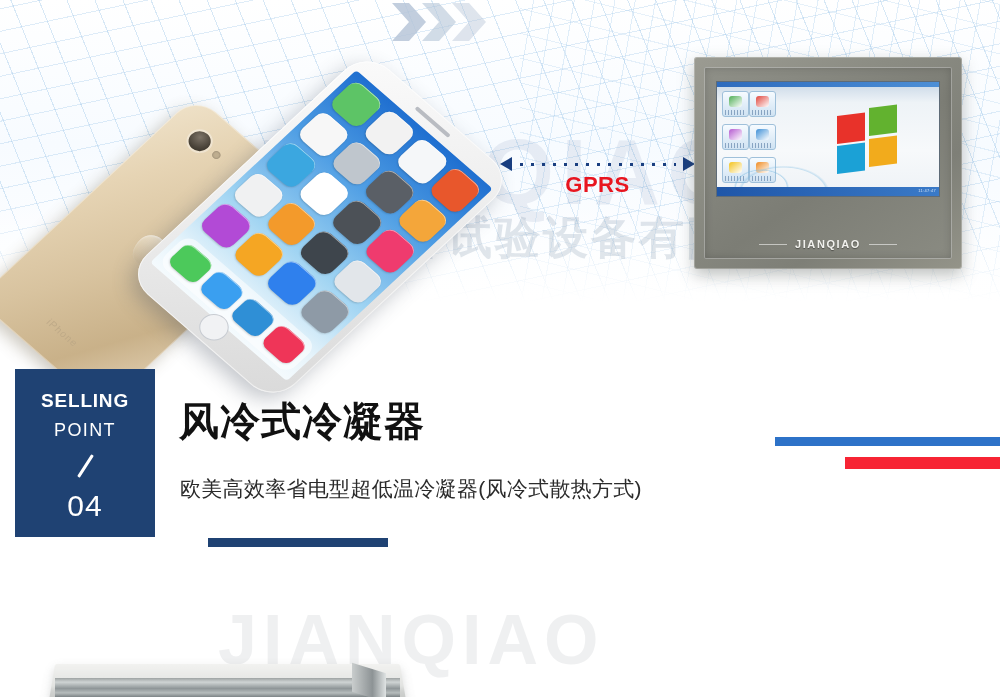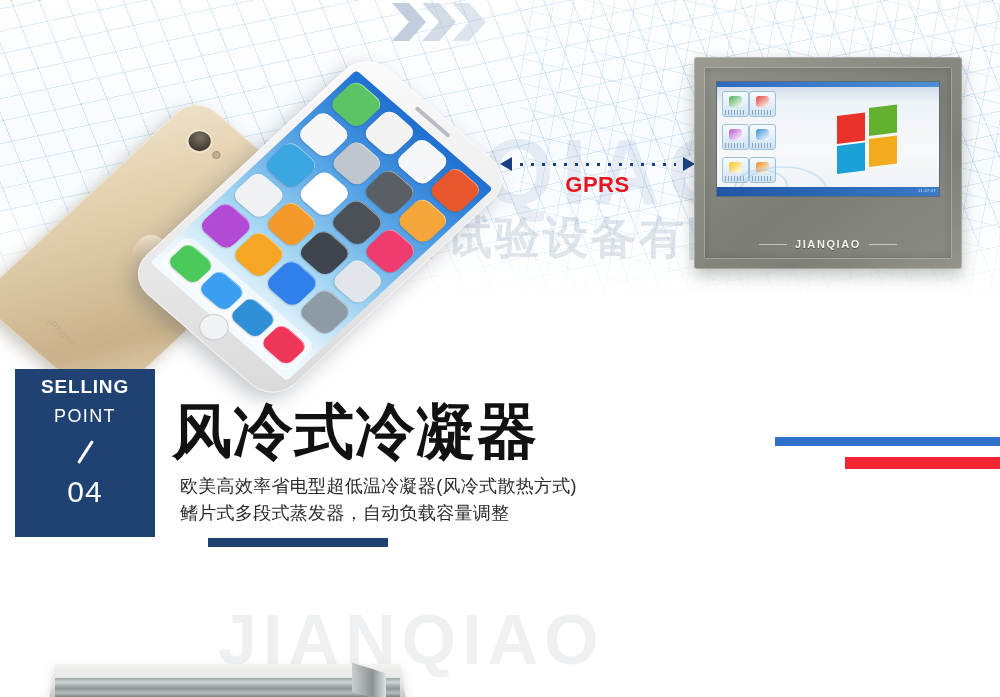--- a/index.html
+++ b/index.html
@@ -196,34 +196,34 @@
     position:absolute;left:218px;top:600px;
     font-size:70px;font-weight:bold;letter-spacing:6px;
     color:rgba(160,165,172,.17);white-space:nowrap;user-select:none;
   }
 
   
   .sp-badge{
     position:absolute;left:15px;top:369px;width:140px;height:168px;
     background:#1f4273;color:#ffffff;
     display:flex;flex-direction:column;align-items:center;justify-content:flex-start;
-    padding-top:8px;box-sizing:border-box;
+    padding-top:22px;box-sizing:border-box;
   }
   .sp-selling{font-size:19px;font-weight:bold;letter-spacing:.8px;line-height:1;}
   .sp-point{font-size:18px;font-weight:normal;letter-spacing:1.4px;margin-top:11px;line-height:1;}
   .sp-slash{width:3px;height:26px;background:#ffffff;transform:rotate(33deg);margin:14px 0 12px;border-radius:1px;}
   .sp-num{font-size:30px;font-weight:300;letter-spacing:1px;line-height:1;}
 
   .sp-title{
-    position:absolute;left:172px;top:400px;
-    font-size:60px;font-weight:bold;color:#111111;letter-spacing:1px;line-height:1.05;
+    position:absolute;left:179px;top:400px;
+    font-size:40px;font-weight:bold;color:#111111;letter-spacing:1px;line-height:1.05;
   }
   .sp-sub{
     position:absolute;left:180px;top:473px;
-    font-size:18px;color:#2b2b2b;line-height:1.52;letter-spacing:.3px;
+    font-size:21px;color:#2b2b2b;line-height:1.52;letter-spacing:.3px;
   }
   .sp-rule{position:absolute;left:208px;top:538px;width:180px;height:9px;background:#1f4273;}
 
   
   .bar-blue{position:absolute;left:775px;top:437px;width:225px;height:9px;background:#2d72c8;}
   .bar-red{position:absolute;left:845px;top:457px;width:155px;height:12px;background:#f72434;}
 
   
   .bottom-text{
     position:absolute;left:448px;top:630px;
@@ -342,21 +342,20 @@
   <div class="sp-badge">
     <div class="sp-selling">SELLING</div>
     <div class="sp-point">POINT</div>
     <div class="sp-slash"></div>
     <div class="sp-num">04</div>
   </div>
 
   <div class="sp-title">风冷式冷凝器</div>
   <div class="sp-sub">
     <div>欧美高效率省电型超低温冷凝器(风冷式散热方式)</div>
-    <div>鳍片式多段式蒸发器，自动负载容量调整</div>
   </div>
   <div class="sp-rule"></div>
 
   <div class="bar-blue"></div>
   <div class="bar-red"></div>
 
   <div class="wm-bottom">JIANQIAO</div>
   <div class="machine"></div>
   <div class="machine-edge"></div>
   <div class="machine-side"></div>

